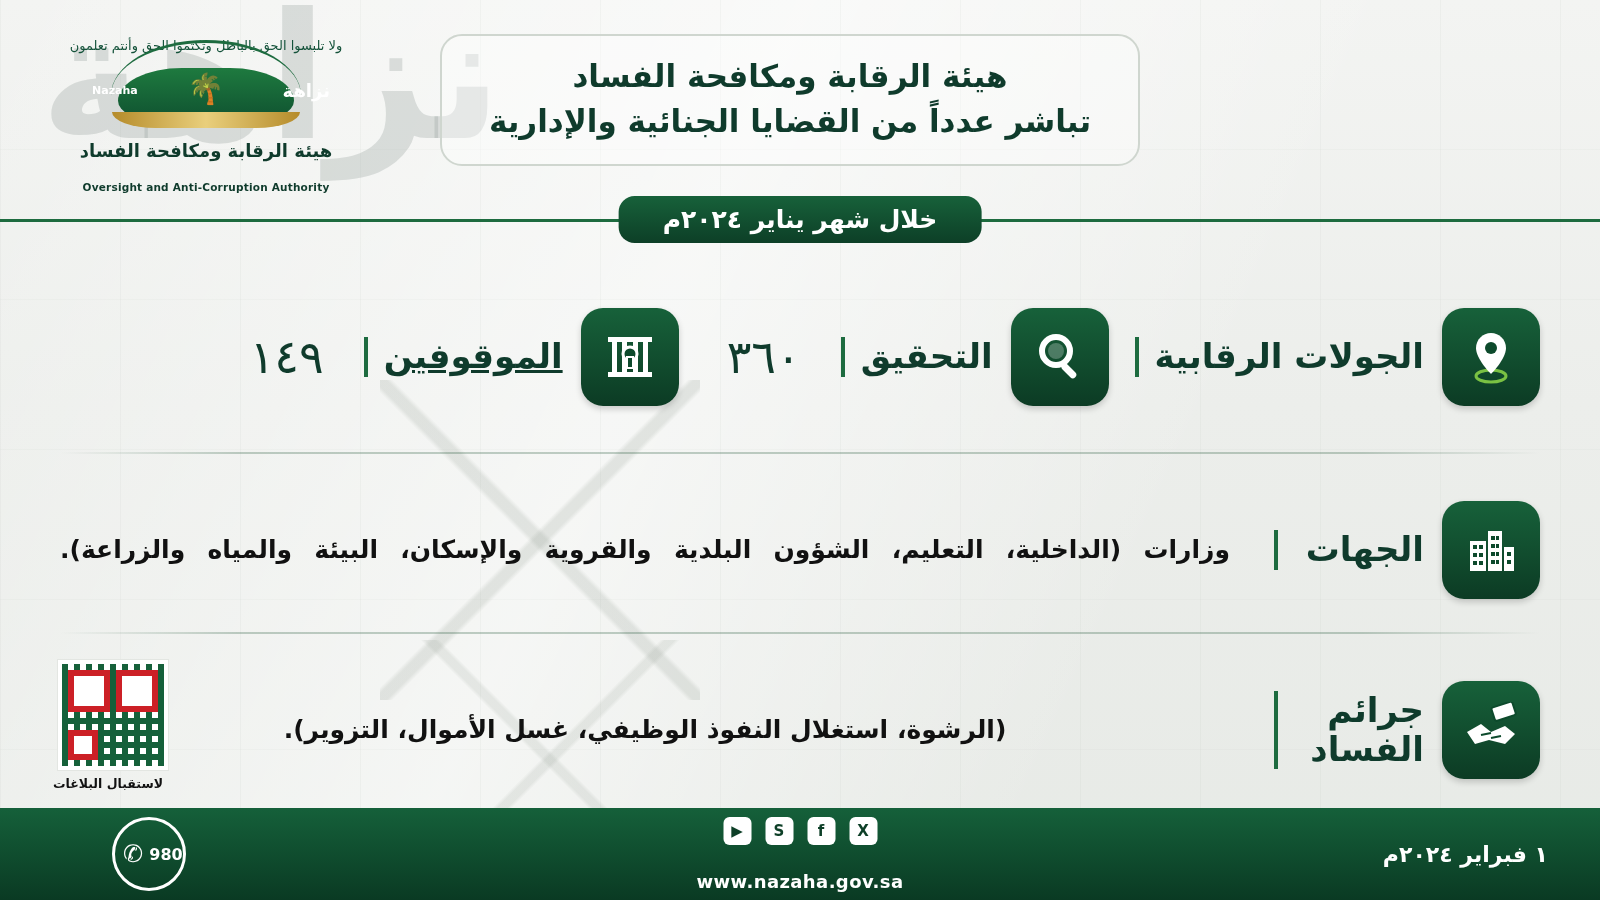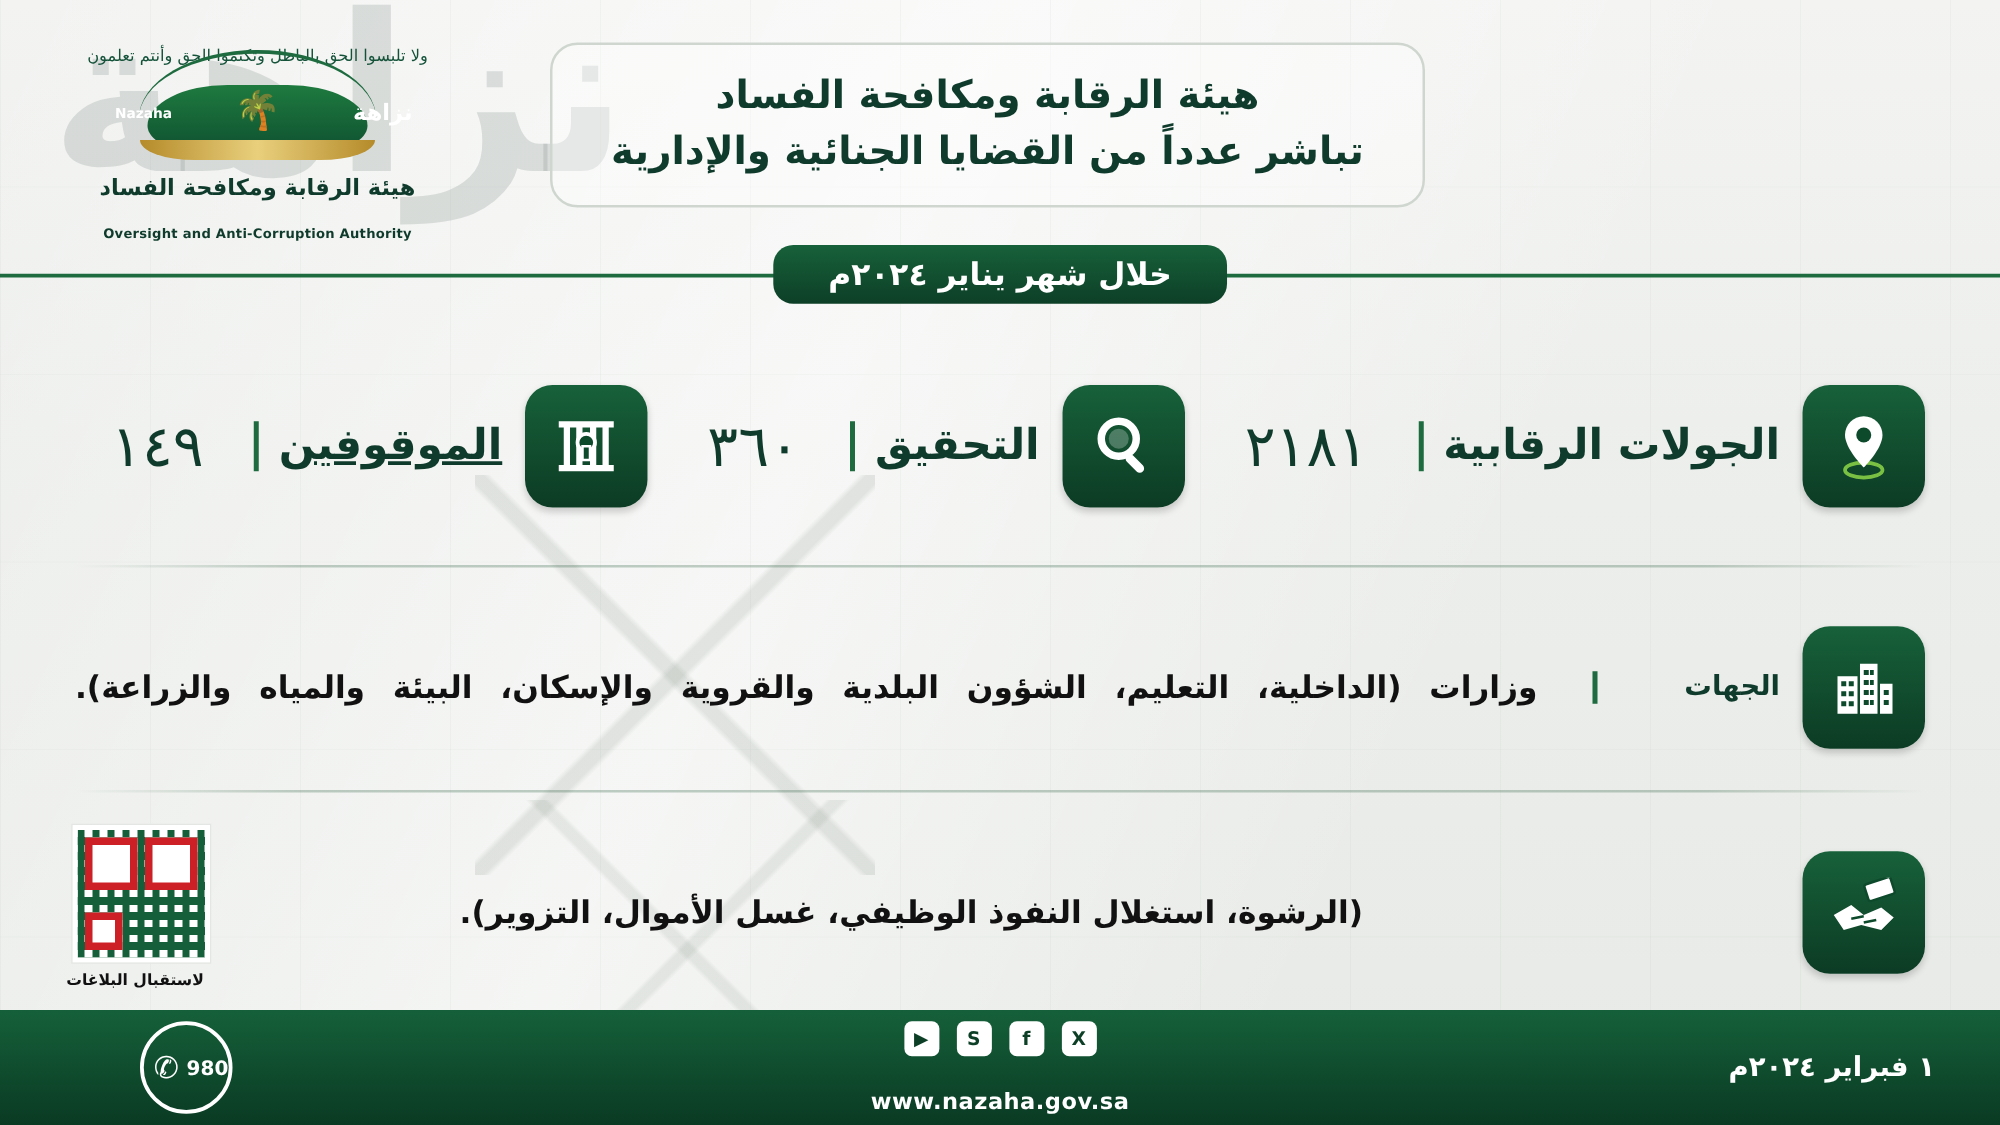--- a/index.html
+++ b/index.html
@@ -136,21 +136,21 @@
     position: absolute; left: 60px; right: 60px; height: 2px;
     background: linear-gradient(90deg, rgba(40,90,60,0) 0%, rgba(40,90,60,.28) 12%, rgba(40,90,60,.28) 88%, rgba(40,90,60,0) 100%);
   }
 
   
   .info-row {
     position: absolute; right: 60px; left: 60px;
     display: flex; align-items: center; gap: 18px;
   }
   .info-label {
-    font-size: 22px; font-weight: 700; color: #0f3b2c; line-height: 1.15;
+    font-size: 34px; font-weight: 700; color: #0f3b2c; line-height: 1.15;
     width: 150px; text-align: right; padding-left: 16px; border-left: 4px solid #1d6b3f;
   }
   .info-text {
     flex: 1; font-size: 25px; font-weight: 700; color: #111; line-height: 1.7;
     text-align: justify; text-align-last: justify; padding-right: 26px;
   }
   .info-text.centered { text-align: center; text-align-last: center; }
 
   
   .qr-wrap { position: absolute; left: 48px; top: 660px; width: 120px; text-align: center; }
@@ -240,21 +240,20 @@
 
     <div class="stat">
       <div class="icon-tile">
         <svg width="52" height="56" viewBox="0 0 52 56" aria-hidden="true">
           <ellipse cx="26" cy="47" rx="15" ry="6" fill="none" stroke="#7ac143" stroke-width="3"></ellipse>
           <path d="M26 4c-8.3 0-15 6.7-15 15 0 11 15 26 15 26s15-15 15-26c0-8.3-6.7-15-15-15z" fill="#ffffff"></path>
           <circle cx="26" cy="19" r="6" fill="#0d4a2c"></circle>
         </svg>
       </div>
       <div class="stat-label">الجولات الرقابية</div>
-      <div class="stat-value">٢١٨١</div>
     </div>
 
     <div class="stat" style="margin-right:26px;">
       <div class="icon-tile">
         <svg width="56" height="56" viewBox="0 0 56 56" aria-hidden="true">
           <circle cx="24" cy="22" r="14" fill="none" stroke="#ffffff" stroke-width="6"></circle>
           <circle cx="24" cy="22" r="8" fill="#ffffff" opacity=".25"></circle>
           <rect x="33" y="33" width="18" height="7" rx="3.5" transform="rotate(45 33 33)" fill="#ffffff"></rect>
         </svg>
       </div>
@@ -318,20 +317,21 @@
   <div class="divider-h" style="top:632px;"></div>
 
   <div class="info-row" style="top:655px; height:150px;">
     <div class="icon-tile">
       <svg width="60" height="56" viewBox="0 0 60 56" aria-hidden="true">
         <rect x="30" y="6" width="22" height="14" rx="2" transform="rotate(-18 30 6)" fill="#ffffff" stroke="#0d4a2c" stroke-width="2"></rect>
         <path d="M6 30 L20 22 L30 30 L44 24 L54 32 L44 42 L28 38 L14 42 Z" fill="#ffffff"></path>
         <path d="M20 33 L30 31 M30 36 L40 34" stroke="#0d4a2c" stroke-width="2"></path>
       </svg>
     </div>
+    <div class="info-label">جرائم الفساد</div>
     <div class="info-text centered">(الرشوة، استغلال النفوذ الوظيفي، غسل الأموال، التزوير).</div>
   </div>
 
   <div class="qr-wrap">
     <div class="qr">
       <div class="qr-corner3"></div>
     </div>
     <div class="qr-cap">لاستقبال البلاغات</div>
   </div>
 

